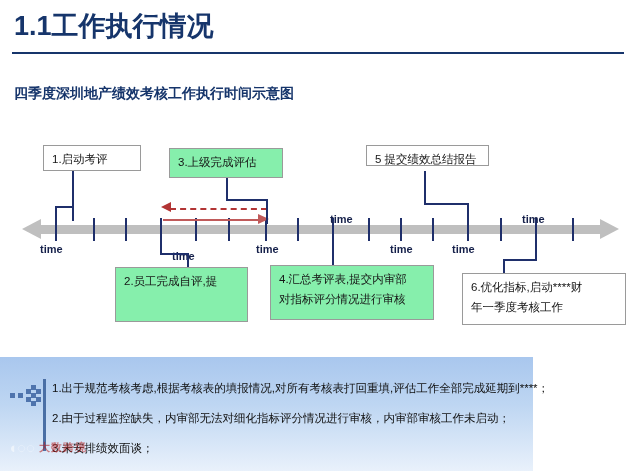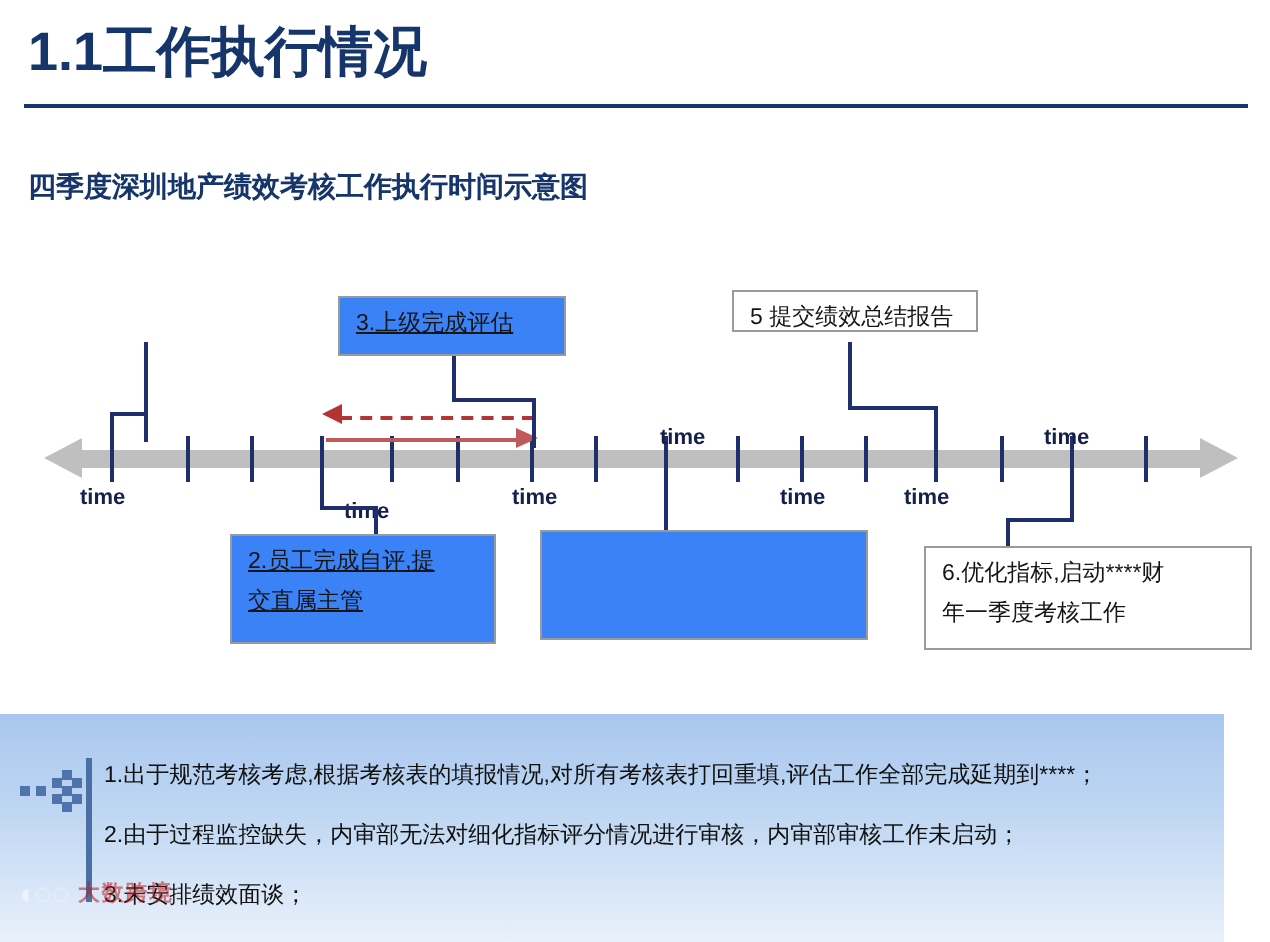--- a/index.html
+++ b/index.html
@@ -115,32 +115,32 @@
     position: absolute;
     box-sizing: border-box;
     border: 1px solid #9a9a9a;
     font-size: 11.5px;
     line-height: 20px;
     color: #151515;
     padding: 3px 8px;
     white-space: nowrap;
   }
   .box.white { background: #ffffff; }
-  .box.gray  { background: #3b82f6; text-decoration: underline; }
+  .box.gray  { background: #86efac; }
   .box .ln { display: block; }
 
   
   .cn-v { position: absolute; width: 1.5px; background: #1f2f6b; }
   .cn-h { position: absolute; height: 1.5px; background: #1f2f6b; }
 
   
   .footer {
     position: absolute;
     left: 0; top: 357px;
-    width: 612px; height: 114px;
+    width: 533px; height: 114px;
     background: linear-gradient(to bottom, #a9c7ee 0%, #bed6f2 42%, #e9f1fb 100%);
   }
   .footer-bar {
     position: absolute;
     left: 43px; top: 22px;
     width: 3px; height: 72px;
     background: #4a6fa5;
   }
   .pixel-deco { position: absolute; left: 10px; top: 28px; width: 32px; height: 24px; }
   .pixel-deco i { position: absolute; width: 5px; height: 5px; background: #4f74ad; }
@@ -240,35 +240,39 @@
     <div class="cn-v" style="left:160px;top:104px;height:20px"></div>
     <div class="cn-h" style="left:160px;top:123px;width:28px"></div>
     <div class="cn-v" style="left:187px;top:123px;height:15px"></div>
 
     <div class="cn-v" style="left:332px;top:104px;height:32px"></div>
 
     <div class="cn-v" style="left:535px;top:104px;height:26px"></div>
     <div class="cn-h" style="left:503px;top:129px;width:34px"></div>
     <div class="cn-v" style="left:503px;top:129px;height:15px"></div>
 
+    <div class="box white" style="left:43px;top:15px;width:98px;height:26px">
+      <span class="ln">1.启动考评</span>
+    </div>
 
     <div class="box gray" style="left:169px;top:18px;width:114px;height:30px">
       <span class="ln">3.上级完成评估</span>
     </div>
 
     <div class="box white" style="left:366px;top:15px;width:123px;height:21px">
       <span class="ln">5 提交绩效总结报告</span>
     </div>
 
     <div class="box gray" style="left:115px;top:137px;width:133px;height:55px">
       <span class="ln">2.员工完成自评,提</span>
-      <span class="ln">交直属主管</span>
     </div>
 
     <div class="box gray" style="left:270px;top:135px;width:164px;height:55px">
+      <span class="ln">4.汇总考评表,提交内审部</span>
+      <span class="ln">对指标评分情况进行审核</span>
     </div>
 
     <div class="box white" style="left:462px;top:143px;width:164px;height:52px">
       <span class="ln">6.优化指标,启动****财</span>
       <span class="ln">年一季度考核工作</span>
     </div>
   </div>
 
   <div class="footer">
     <div class="pixel-deco">

